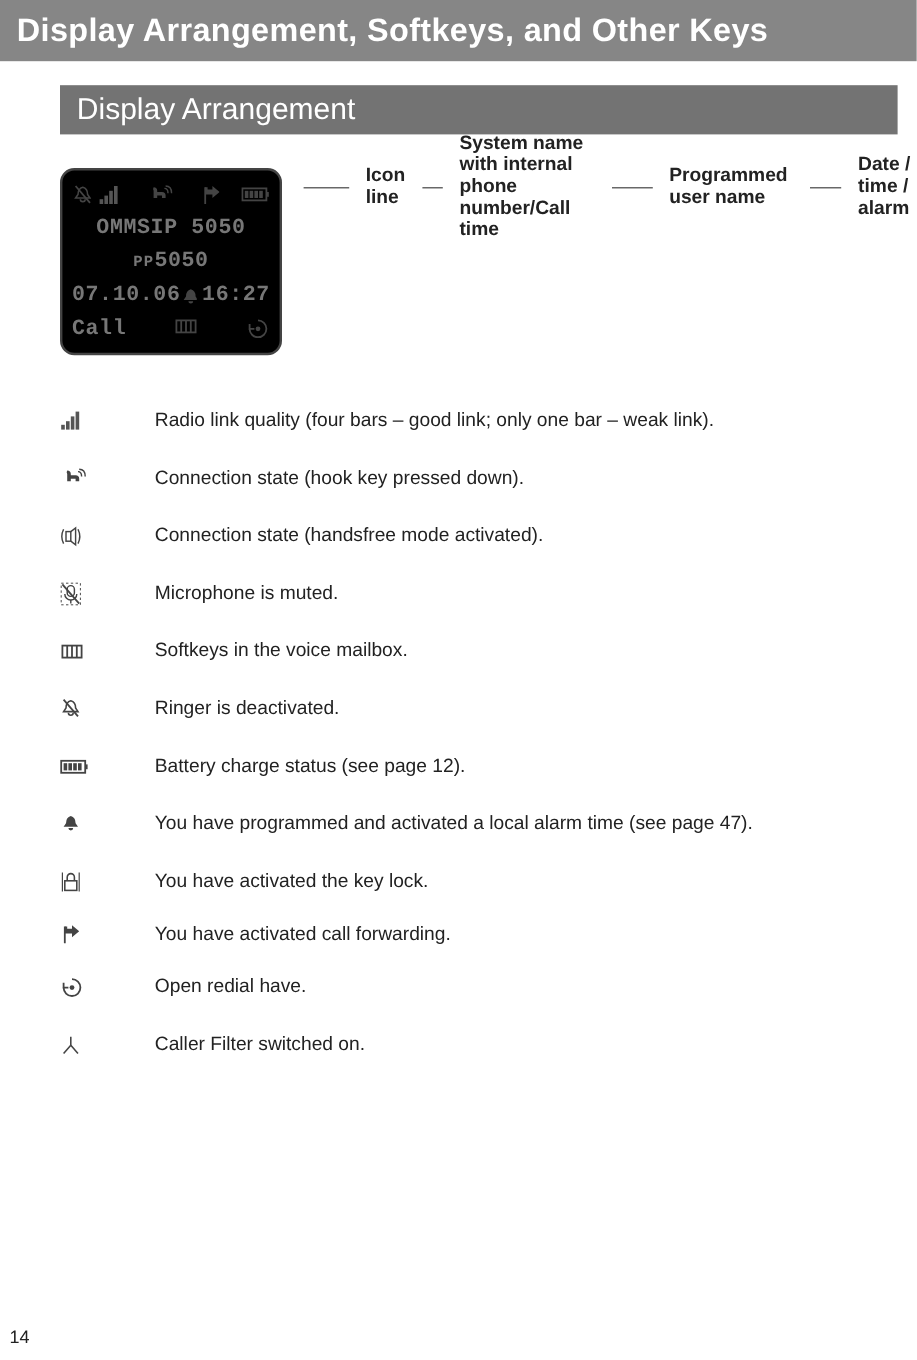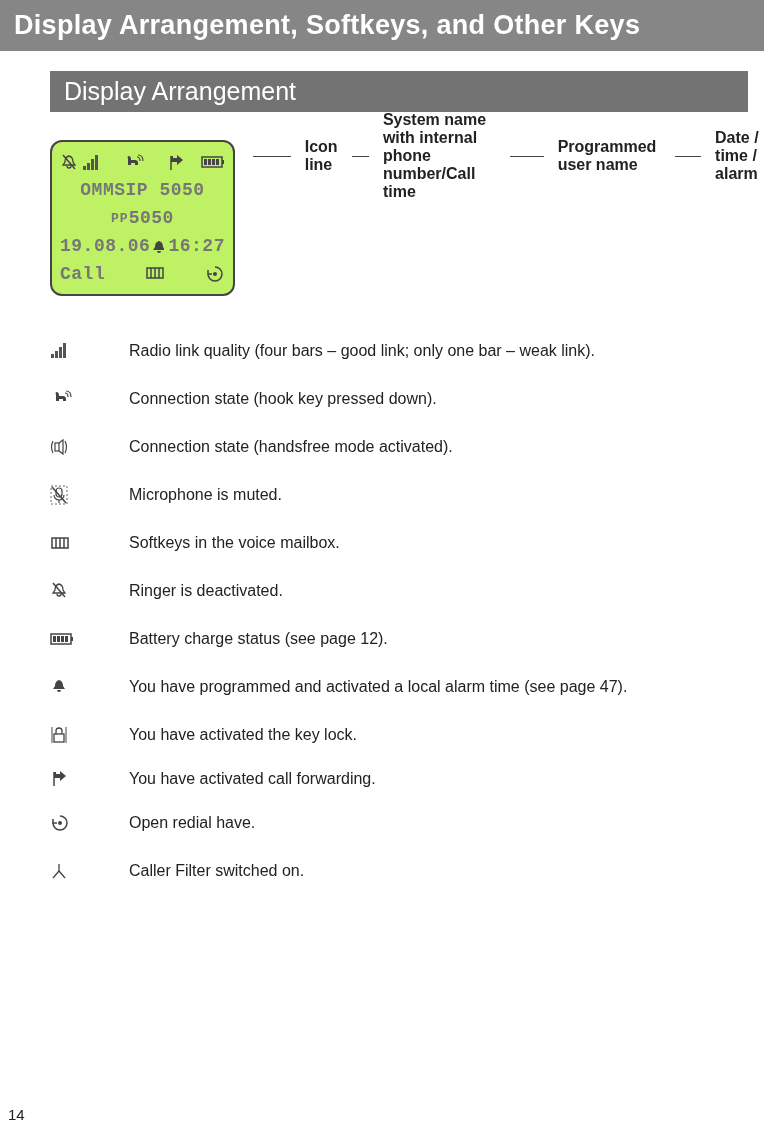--- a/index.html
+++ b/index.html
@@ -30,21 +30,21 @@
     padding: 6px 14px;
     font-family: "Trebuchet MS", "Lucida Sans", Arial, sans-serif;
     margin-bottom: 28px;
   }
   .display-row { display:flex; align-items:flex-start; gap:18px; }
   .lcd {
     width: 240px;
     border: 2px solid #444;
     border-radius: 12px;
     padding: 6px 8px 6px 8px;
-    background: #bef264;
+    background: #000000;
     display: flex;
     flex-direction: column;
   }
   .lcd-line {
     height: 28px;
     display:flex;
     align-items:center;
     font-family: "Courier New", monospace;
     font-weight: 600;
     color: #777;
@@ -209,21 +209,21 @@
       </div>
 
       <div class="lcd-line lcd-center">OMMSIP 5050</div>
 
       <div class="lcd-line lcd-center">
         <span style="font-size:13px;letter-spacing:1px">PP</span>
           <span>5050</span>
       </div>
 
       <div class="lcd-line">
-        <span>19.08.06</span>
+        <span>07.10.06</span>
         <span style="flex:1"></span>
         <span class="sic">
             <svg width="14" height="16">
               <use href="#i-alarm"></use>
             </svg>
           </span>
         <span style="width:4px"></span>
         <span>16:27</span>
       </div>
 

